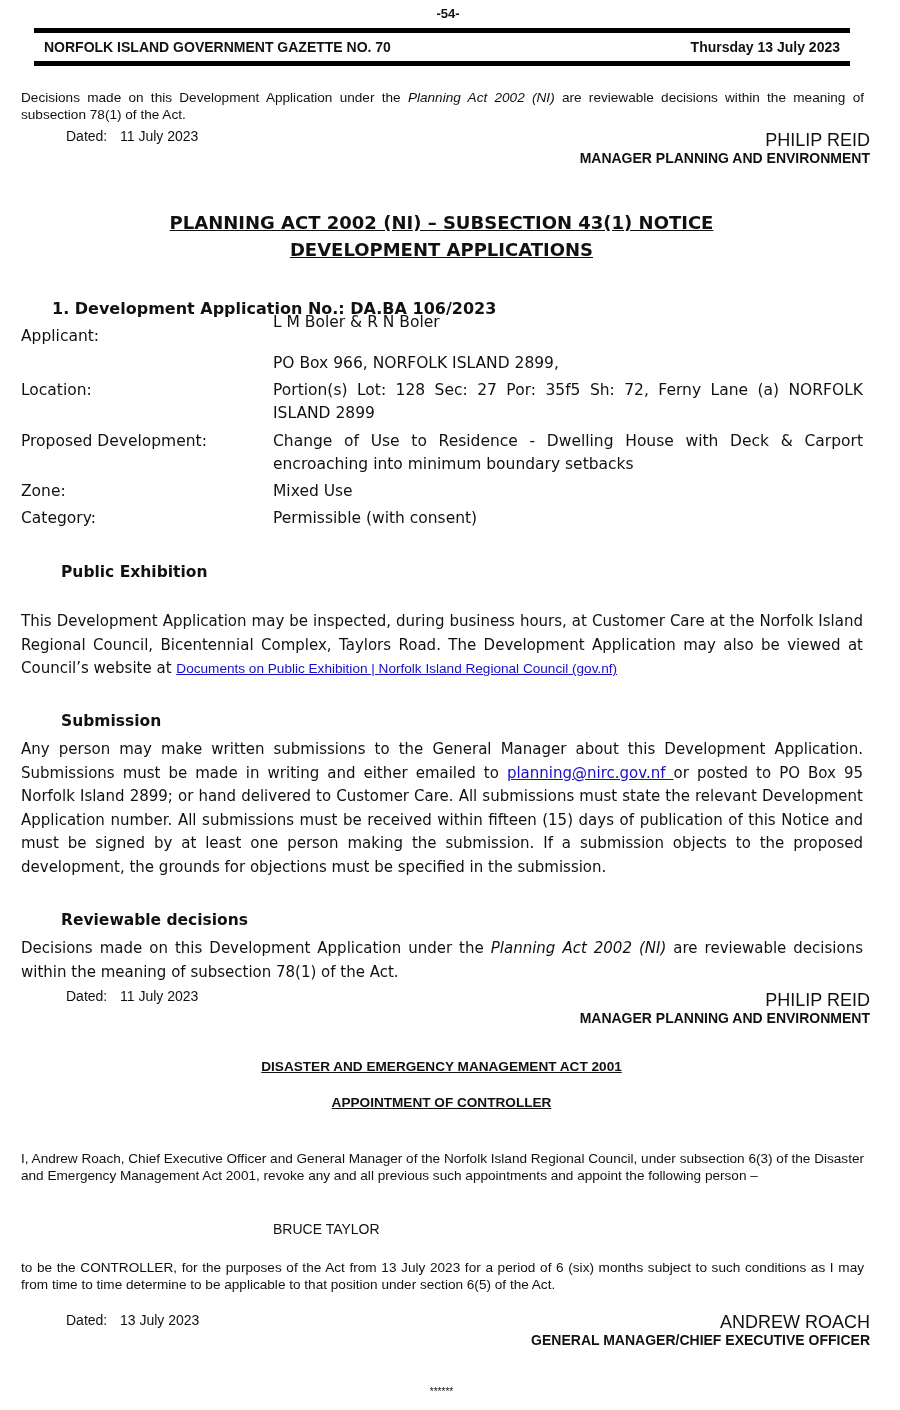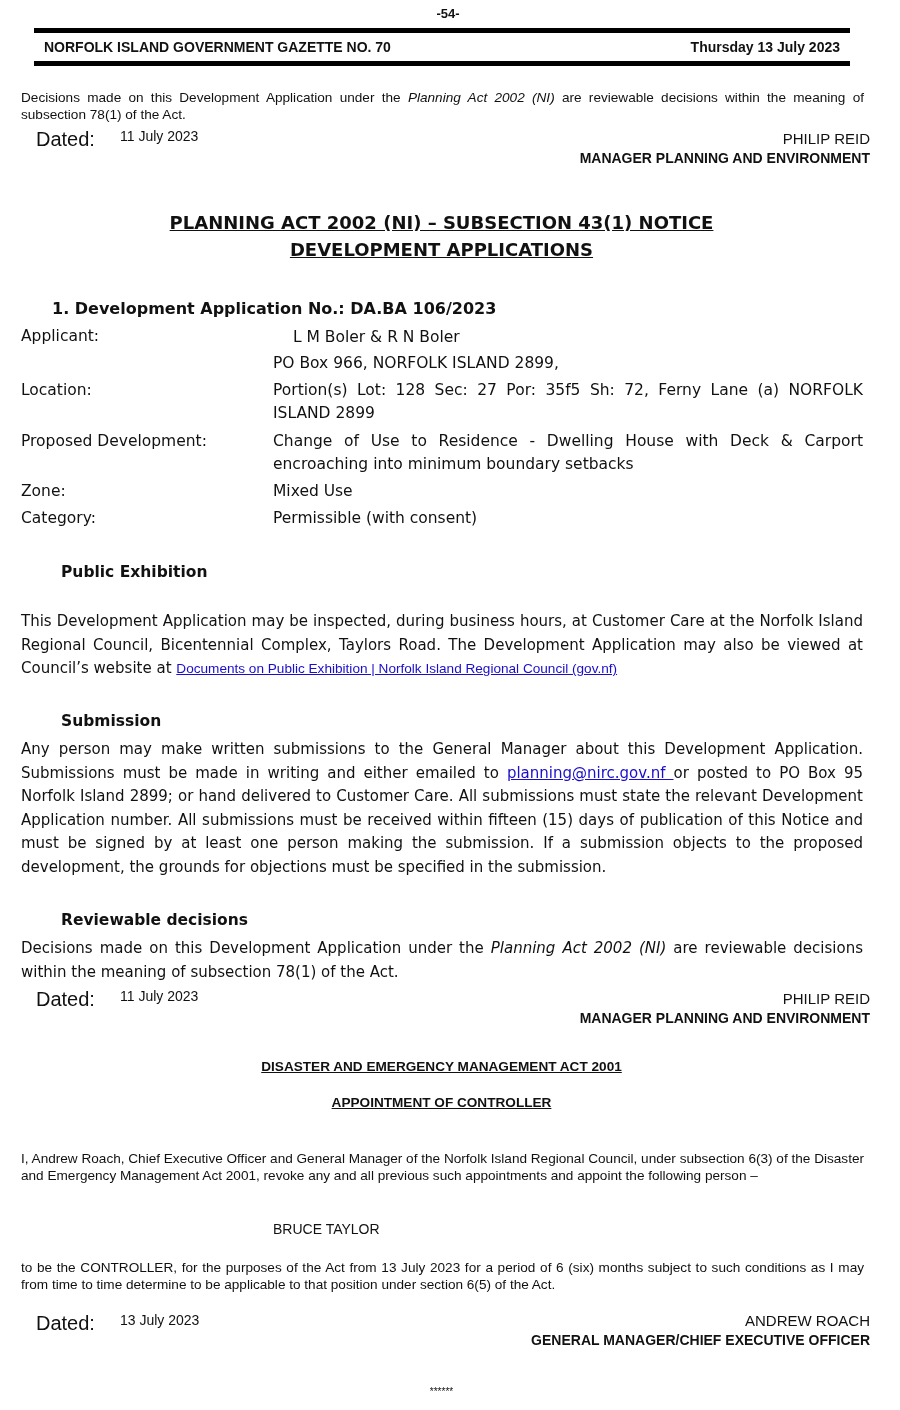--- a/index.html
+++ b/index.html
@@ -5,23 +5,23 @@
   html, body { margin: 0; padding: 0; background: #ffffff; }
   body { width: 900px; height: 1410px; position: relative; overflow: hidden; color: #111; }
   .abs { position: absolute; white-space: nowrap; }
   .arial { font-family: "Liberation Sans", sans-serif; }
   .cal { font-family: "DejaVu Sans", sans-serif; }
   .page-num { left: 0; width: 896px; top: 6px; text-align: center; font-size: 13px; font-weight: bold; }
   .rule { position: absolute; left: 34px; width: 816px; height: 5px; background: #000; }
   .hdr-left { left: 44px; top: 39px; font-size: 14px; font-weight: bold; }
   .hdr-right { right: 60px; top: 39px; font-size: 14px; font-weight: bold; }
   .para-arial { position: absolute; left: 21px; width: 843px; font-size: 13.6px; line-height: 17px; text-align: justify; white-space: normal; }
-  .dated-lbl { left: 36px; font-size: 20px; }
+  .dated-lbl { left: 66px; font-size: 14px; }
   .dated-val { left: 120px; font-size: 14px; }
-  .sig-name { right: 30px; font-size: 15px; }
+  .sig-name { right: 30px; font-size: 18px; }
   .sig-title { right: 30px; font-size: 14px; font-weight: bold; }
   .center-title { left: 0; width: 883px; text-align: center; font-weight: bold; text-decoration: underline; }
   .cal-title { font-size: 18px; }
   .arial-title { font-size: 13.6px; }
   .da-heading { left: 52px; top: 299px; font-size: 16px; font-weight: bold; }
   .lbl { left: 21px; font-size: 15.5px; }
   .val { left: 273px; font-size: 15.5px; }
   .val-wrap { position: absolute; left: 273px; width: 590px; font-size: 15.5px; line-height: 23px; text-align: justify; white-space: normal; }
   .sec-head { left: 21px; font-size: 15.5px; font-weight: bold; margin-left: 40px; }
   .para-cal { position: absolute; left: 21px; width: 842px; font-size: 15px; line-height: 23.5px; text-align: justify; white-space: normal; }
@@ -46,21 +46,21 @@
 <div class="abs arial dated-val" style="top:128px;">11 July 2023</div>
 <div class="abs arial sig-name" style="top:130px;">PHILIP REID</div>
 <div class="abs arial sig-title" style="top:150px;">MANAGER PLANNING AND ENVIRONMENT</div>
 
 <div class="abs cal center-title cal-title" style="top:212px;">PLANNING ACT 2002 (NI) – SUBSECTION 43(1) NOTICE</div>
 <div class="abs cal center-title cal-title" style="top:239px;">DEVELOPMENT APPLICATIONS</div>
 
 <div class="abs cal da-heading">1.   Development Application No.:  DA.BA 106/2023</div>
 
 <div class="abs cal lbl" style="top:327px;">Applicant:</div>
-<div class="abs cal val" style="top:328px;margin-left:20px;">L M Boler &amp; R N Boler</div>
+<div class="abs cal val" style="top:313px;">L M Boler &amp; R N Boler</div>
 <div class="abs cal val" style="top:354px;text-align:center;">PO Box 966, NORFOLK ISLAND 2899,</div>
 
 <div class="abs cal lbl" style="top:381px;">Location:</div>
 <div class="val-wrap cal" style="top:379px;">Portion(s) Lot: 128 Sec: 27 Por: 35f5 Sh: 72, Ferny Lane (a) NORFOLK ISLAND 2899</div>
 
 <div class="abs cal lbl" style="top:432px;">Proposed Development:</div>
 <div class="val-wrap cal" style="top:430px;">Change of Use to Residence - Dwelling House with Deck &amp; Carport encroaching into minimum boundary setbacks</div>
 
 <div class="abs cal lbl" style="top:482px;">Zone:</div>
 <div class="abs cal val" style="top:482px;">Mixed Use</div>

